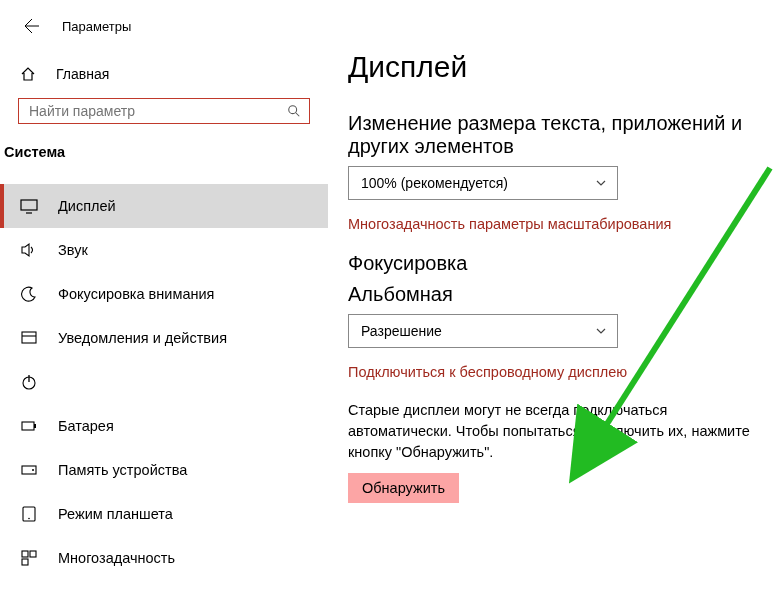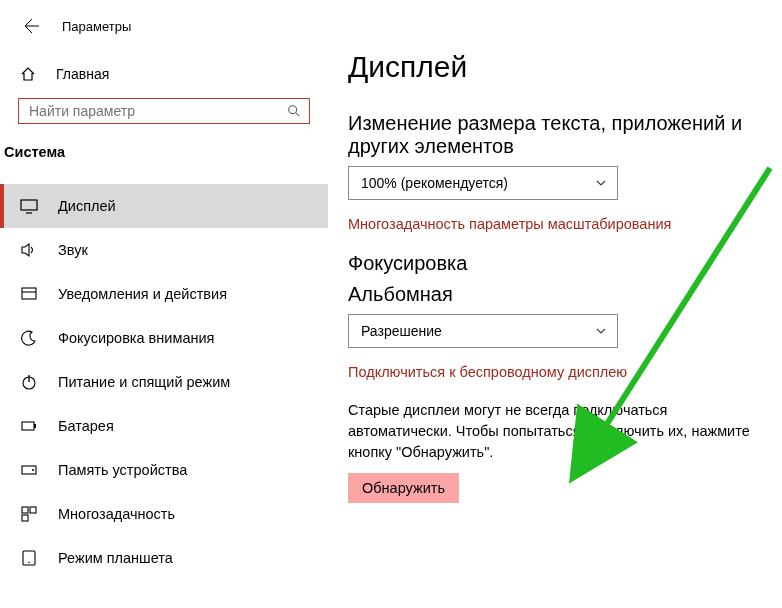--- a/index.html
+++ b/index.html
@@ -160,79 +160,78 @@
         <svg width="18" height="18" viewBox="0 0 18 18">
             <path d="M2 6 H5 L9 3 V15 L5 12 H2 Z" stroke="#000" stroke-width="1.1" fill="none"></path>
             <path d="M11 6 Q14 9 11 12" stroke="#000" stroke-width="1.1" fill="none"></path>
           </svg>
       </span>
       <span class="label">Звук</span>
     </div>
     <div class="nav-item">
       <span class="icon">
         <svg width="18" height="18" viewBox="0 0 18 18">
+            <path d="M12 3 A7 7 0 1 0 15 12 A5 5 0 0 1 12 3 Z" stroke="#000" stroke-width="1.1" fill="none"></path>
+          </svg>
+      </span>
+      <span class="label">Фокусировка внимания</span>
+    </div>
+    <div class="nav-item">
+      <span class="icon">
+        <svg width="18" height="18" viewBox="0 0 18 18">
             <rect x="2" y="3" width="14" height="11" stroke="#000" stroke-width="1.1" fill="none"></rect>
             <line x1="2" y1="7" x2="16" y2="7" stroke="#000" stroke-width="1.1"></line>
           </svg>
       </span>
       <span class="label">Уведомления и действия</span>
     </div>
     <div class="nav-item">
       <span class="icon">
         <svg width="18" height="18" viewBox="0 0 18 18">
-            <path d="M12 3 A7 7 0 1 0 15 12 A5 5 0 0 1 12 3 Z" stroke="#000" stroke-width="1.1" fill="none"></path>
-          </svg>
-      </span>
-      <span class="label">Фокусировка внимания</span>
-    </div>
-    <div class="nav-item">
-      <span class="icon">
-        <svg width="18" height="18" viewBox="0 0 18 18">
             <circle cx="9" cy="10" r="6" stroke="#000" stroke-width="1.1" fill="none"></circle>
             <line x1="9" y1="2" x2="9" y2="9" stroke="#000" stroke-width="1.3"></line>
           </svg>
       </span>
-      <span class="label">Питание и спящий режим</span>
     </div>
     <div class="nav-item">
       <span class="icon">
         <svg width="18" height="18" viewBox="0 0 18 18">
             <rect x="2" y="5" width="12" height="8" stroke="#000" stroke-width="1.1" fill="none"></rect>
             <rect x="14" y="7" width="2" height="4" fill="#000"></rect>
           </svg>
       </span>
       <span class="label">Батарея</span>
     </div>
     <div class="nav-item">
       <span class="icon">
         <svg width="18" height="18" viewBox="0 0 18 18">
             <rect x="2" y="5" width="14" height="8" stroke="#000" stroke-width="1.1" fill="none"></rect>
             <circle cx="13" cy="9" r="1" fill="#000"></circle>
           </svg>
       </span>
       <span class="label">Память устройства</span>
+    </div>
+    <div class="nav-item">
+      <span class="icon">
+        <svg width="18" height="18" viewBox="0 0 18 18">
+            <rect x="3" y="2" width="12" height="14" rx="1" stroke="#000" stroke-width="1.1" fill="none"></rect>
+            <circle cx="9" cy="13.5" r="0.8" fill="#000"></circle>
+          </svg>
+      </span>
+      <span class="label">Режим планшета</span>
     </div>
     <div class="nav-item">
       <span class="icon">
         <svg width="18" height="18" viewBox="0 0 18 18">
             <rect x="2" y="2" width="6" height="6" stroke="#000" stroke-width="1.1" fill="none"></rect>
             <rect x="10" y="2" width="6" height="6" stroke="#000" stroke-width="1.1" fill="none"></rect>
             <rect x="2" y="10" width="6" height="6" stroke="#000" stroke-width="1.1" fill="none"></rect>
           </svg>
       </span>
       <span class="label">Многозадачность</span>
-    </div>
-    <div class="nav-item">
-      <span class="icon">
-        <svg width="18" height="18" viewBox="0 0 18 18">
-            <rect x="3" y="2" width="12" height="14" rx="1" stroke="#000" stroke-width="1.1" fill="none"></rect>
-            <circle cx="9" cy="13.5" r="0.8" fill="#000"></circle>
-          </svg>
-      </span>
-      <span class="label">Режим планшета</span>
     </div>
   </div>
 
   <div class="main">
     <h1 class="page-title">Дисплей</h1>
 
     <div class="field-label">Изменение размера текста, приложений и других элементов</div>
     <div class="combo">
       <span>100% (рекомендуется)</span>
       <span class="chev">

